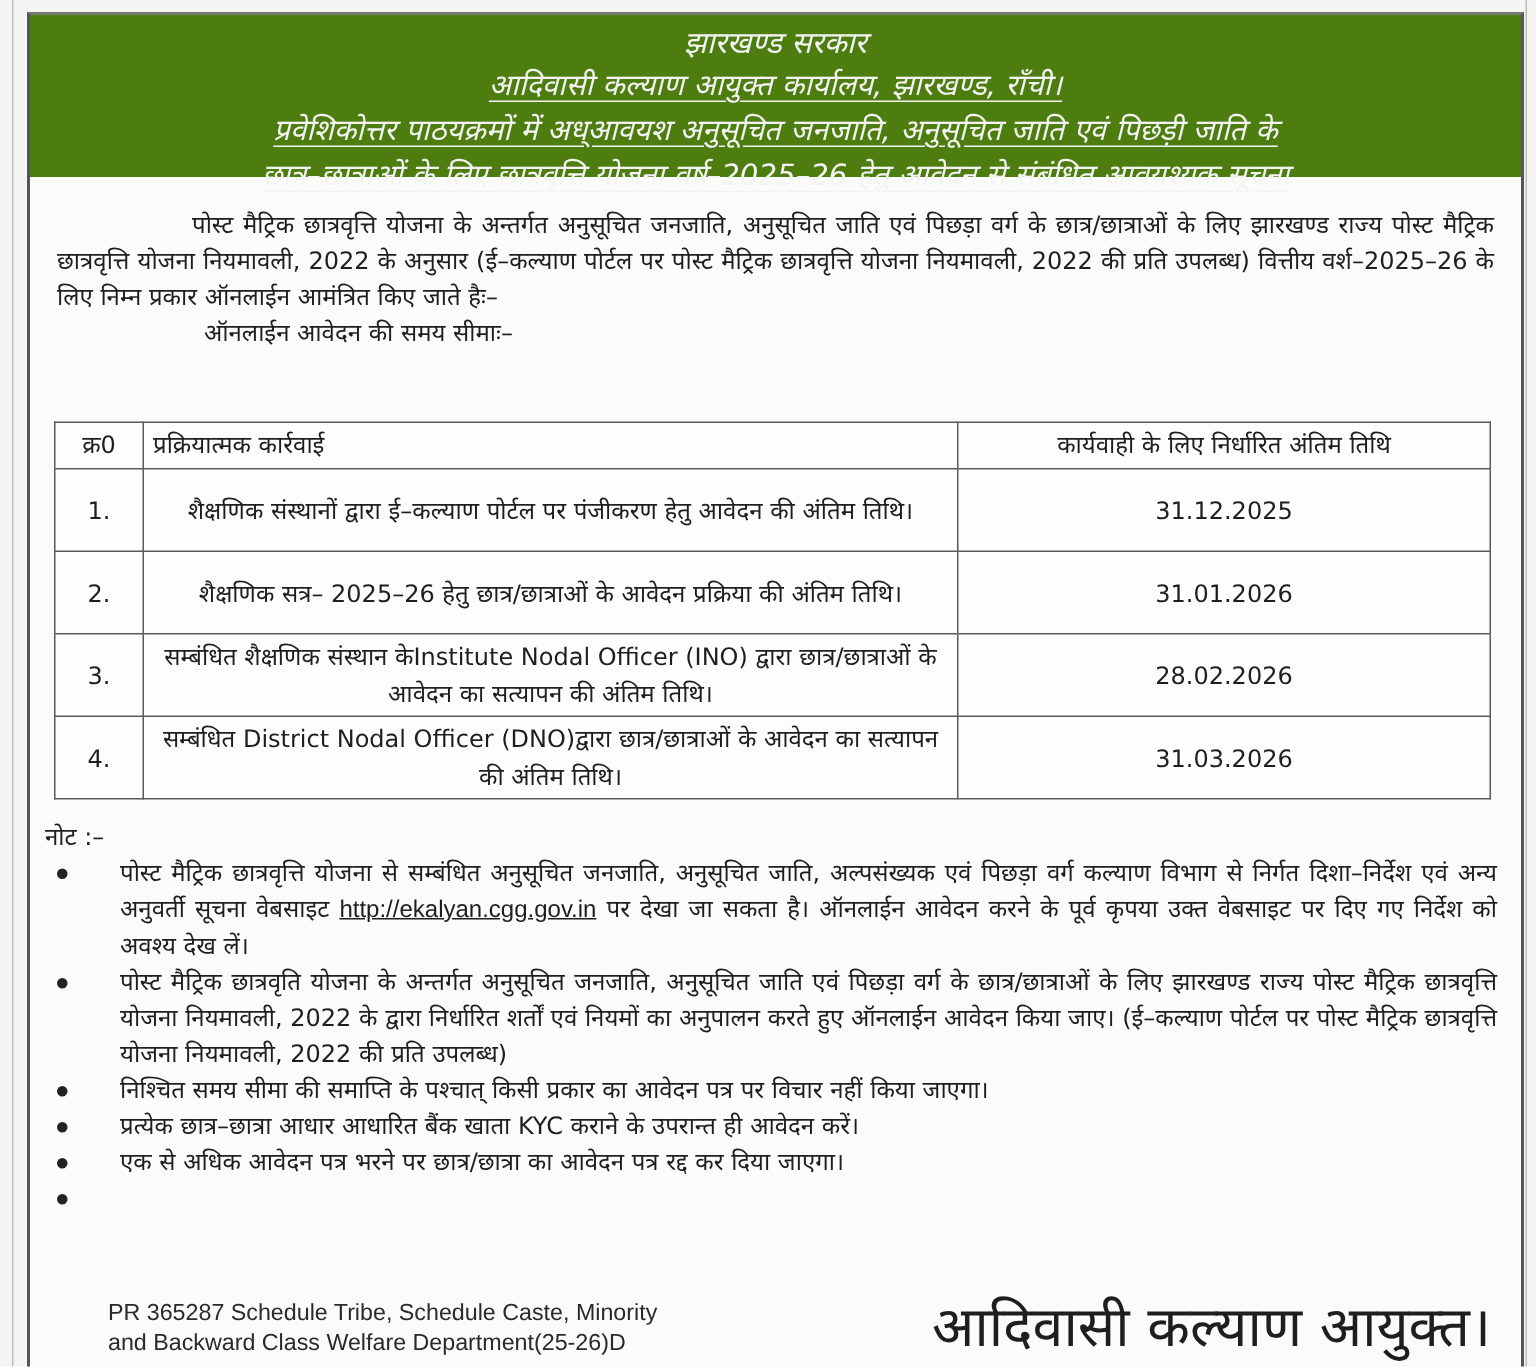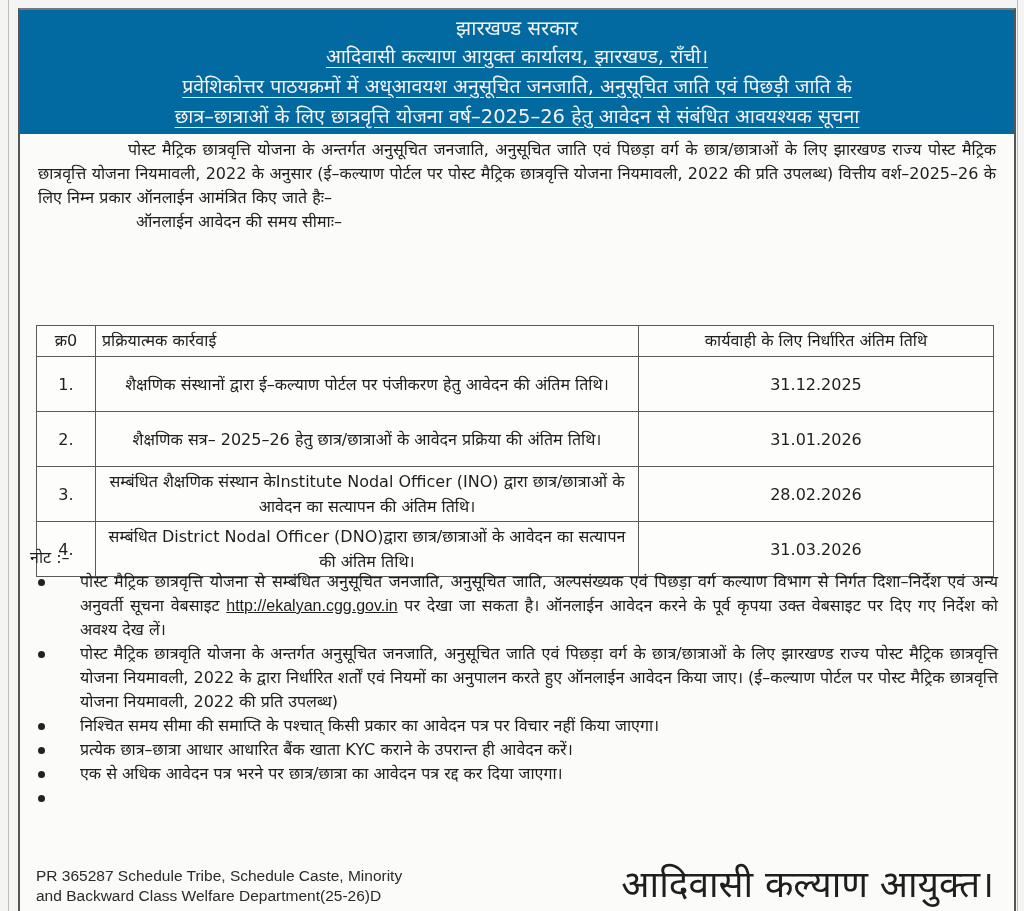--- a/index.html
+++ b/index.html
@@ -11,48 +11,48 @@
     position: relative;
   }
   .frame {
     position: absolute; left: 18px; top: 8px; width: 994px; height: 903px;
     border-left: 2px solid #555; border-right: 2px solid #555; border-top: 2px solid #777;
     background: #fbfbf9;
   }
   .outer-line-left { position:absolute; left:8px; top:0; width:1px; height:911px; background:#bbb; }
   .outer-line-right { position:absolute; right:6px; top:0; width:1px; height:911px; background:#bbb; }
   .header {
-    position: absolute; left: 20px; top: 10px; width: 994px; height: 124px;
-    background: #0369a1; color: #f3f3f3; text-align: center;
+    position: absolute; left: 20px; top: 10px; width: 994px; height: 108px;
+    background: #4d7c0f; color: #f3f3f3; text-align: center; font-style: italic;
   }
   .header .l1 { font-size: 20px; line-height: 28px; margin-top: 4px; }
   .header .l2, .header .l3, .header .l4 {
     font-size: 19.5px; line-height: 30px; text-decoration: underline; text-underline-offset: 4px;
   }
   .body { position: absolute; left: 24px; top: 138px; width: 986px; }
   .para { font-size: 16px; line-height: 24px; text-align: justify; text-indent: 90px; margin: 0 14px; }
   .subhead { font-size: 16px; line-height: 24px; margin-left: 112px; }
   table.sched {
     position: absolute; left: 12px; top: 143px; width: 958px;
-    border-collapse: collapse; font-size: 16px; background:#fdfdfb;margin-top:44px;
+    border-collapse: collapse; font-size: 16px; background:#fdfdfb;
   }
   table.sched th, table.sched td { border: 1.5px solid #5a5a5a; padding: 0 6px; }
   table.sched th { font-weight: normal; height: 30px; line-height: 28px; }
   table.sched td { height: 54px; line-height: 25px; }
   .c-no { width: 46px; text-align: center; }
   .c-act { width: 530px; text-align: center; }
   .c-date { text-align: center; }
   .notes { position: absolute; left: 6px; top: 408px; width: 976px; }
   .note-title { font-size: 16px; line-height: 24px; }
   ul.bul { list-style: none; margin: 0; padding: 0; }
   ul.bul li { position: relative; padding-left: 50px; font-size: 16px; line-height: 24px; text-align: justify; padding-right: 8px; }
   ul.bul li .dot { position: absolute; left: 8px; top: 9px; width: 7px; height: 7px; border-radius: 50%; background: #222; }
   .link { text-decoration: underline; font-family: "Liberation Sans", sans-serif; }
   .footer { position: absolute; left: 36px; top: 866px; width: 970px; height: 45px; }
-  .pr { font-family: "Liberation Sans", sans-serif; font-size: 15.5px; line-height: 20px; color: #2a2a2a; }
+  .pr { font-family: "Liberation Sans", sans-serif; font-size: 15.5px; line-height: 20px; color: #2a2a2a; margin-left: 36px; }
   .signature { position: absolute; right: 12px; top: 2px; font-size: 37px; line-height: 34px; }
 </style>
 </head>
 <body>
 
 <div class="outer-line-left"></div>
 <div class="outer-line-right"></div>
 
 <div class="frame"></div>
 

